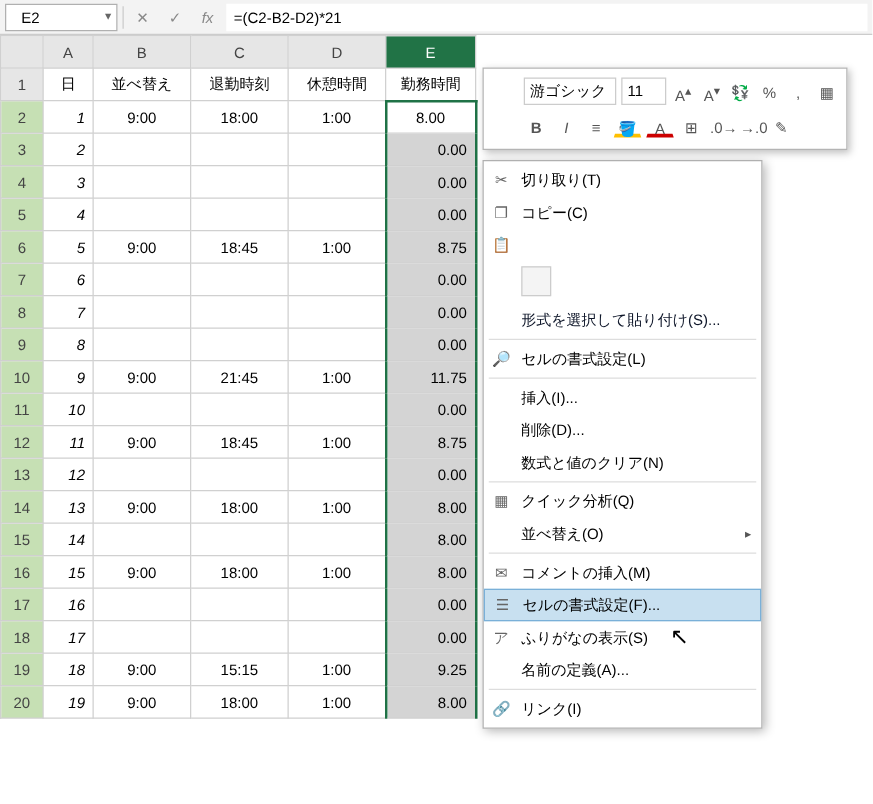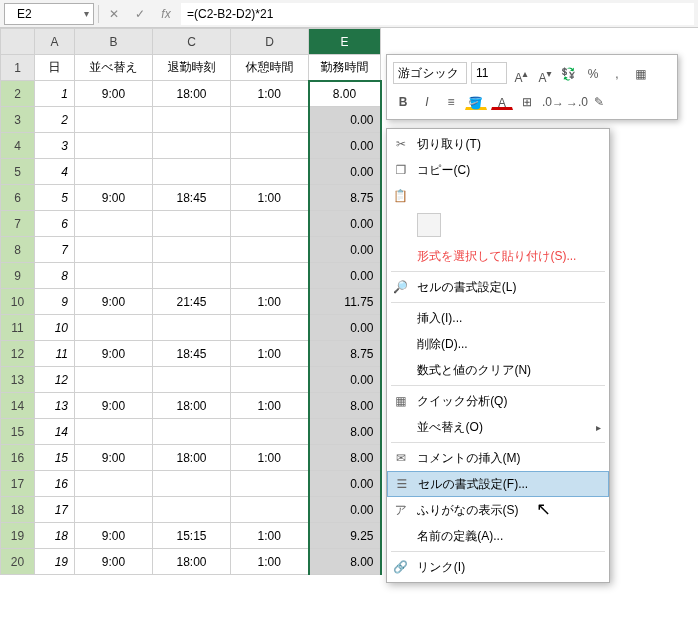--- a/index.html
+++ b/index.html
@@ -23,35 +23,35 @@
 .col-E { width: 72px; }
 .hdr-row td { text-align: center; font-weight: normal; }
 .num { text-align: center; }
 .day { text-align: right; font-style: italic; }
 .col-E-head { background: #217346 !important; color: #fff !important; }
 .row-head.sel { background: #c6e0b4 !important; }
 .sel-cell { background: #d4d4d4; text-align: right; margin-left: 44px; }
 .sel-top { border-top: 2px solid #1f7246 !important; border-left: 2px solid #1f7246 !important; border-right: 2px solid #1f7246 !important; background: #fff !important; }
 .sel-col { border-left: 2px solid #1f7246 !important; border-right: 2px solid #1f7246 !important; }
 .mini-toolbar { position: absolute; left: 386px; top: 54px; width: 292px; height: 66px; background: #fff; border: 1px solid #b4b4b4; box-shadow: 2px 2px 6px rgba(0,0,0,.25); padding: 4px 6px; }
-.mini-toolbar .r { display: flex; align-items: center; gap: 4px; height: 28px; }
+.mini-toolbar .r { display: flex; align-items: center; gap: 4px; height: 28px; margin-left: 26px; }
 .mt-font { border: 1px solid #ccc; height: 22px; padding: 0 4px; font-size: 12px; width: 74px; }
 .mt-size { width: 36px; }
 .mt-btn { width: 20px; height: 20px; text-align: center; line-height: 20px; color: #555; border: 1px solid transparent; }
 .mt-btn.b { font-weight: bold; }
 .mt-btn.i { font-style: italic; }
 .mt-color { width: 22px; height: 18px; border-bottom: 3px solid #ffc000; }
 .mt-color2 { width: 22px; height: 18px; border-bottom: 3px solid #c00; }
 .context-menu { position: absolute; left: 386px; top: 128px; width: 224px; background: #fff; border: 1px solid #b0b0b0; box-shadow: 2px 2px 8px rgba(0,0,0,.3); padding: 2px 0; }
 .context-menu .mi { display: flex; align-items: center; height: 26px; padding: 0 10px 0 30px; position: relative; cursor: default; }
 .context-menu .mi.hl { background: #c8e0f0; border: 1px solid #7ab0d8; }
 .context-menu .mi .ic { position: absolute; left: 6px; width: 16px; height: 16px; text-align: center; line-height: 16px; color: #666; font-size: 12px; }
 .context-menu .sep { height: 1px; background: #ddd; margin: 2px 4px; }
 .context-menu .arrow::after { content: "▸"; position: absolute; right: 8px; color: #555; font-size: 10px; }
-.context-menu .dim { color: #ef4444; }
+.context-menu .dim { color: #0f172a; }
 .paste-icons { display: flex; gap: 6px; padding: 4px 8px 6px 30px; }
 .paste-icons .pi { width: 24px; height: 24px; border: 1px solid #ccc; background: #f4f4f4; }
 .cursor { position: absolute; left: 536px; top: 498px; font-size: 18px; pointer-events: none; }
 </style>
 </head>
 <body>
 
 <div class="formula-bar">
   <div class="name-box">E2</div>
   <div class="fb-sep"></div>

